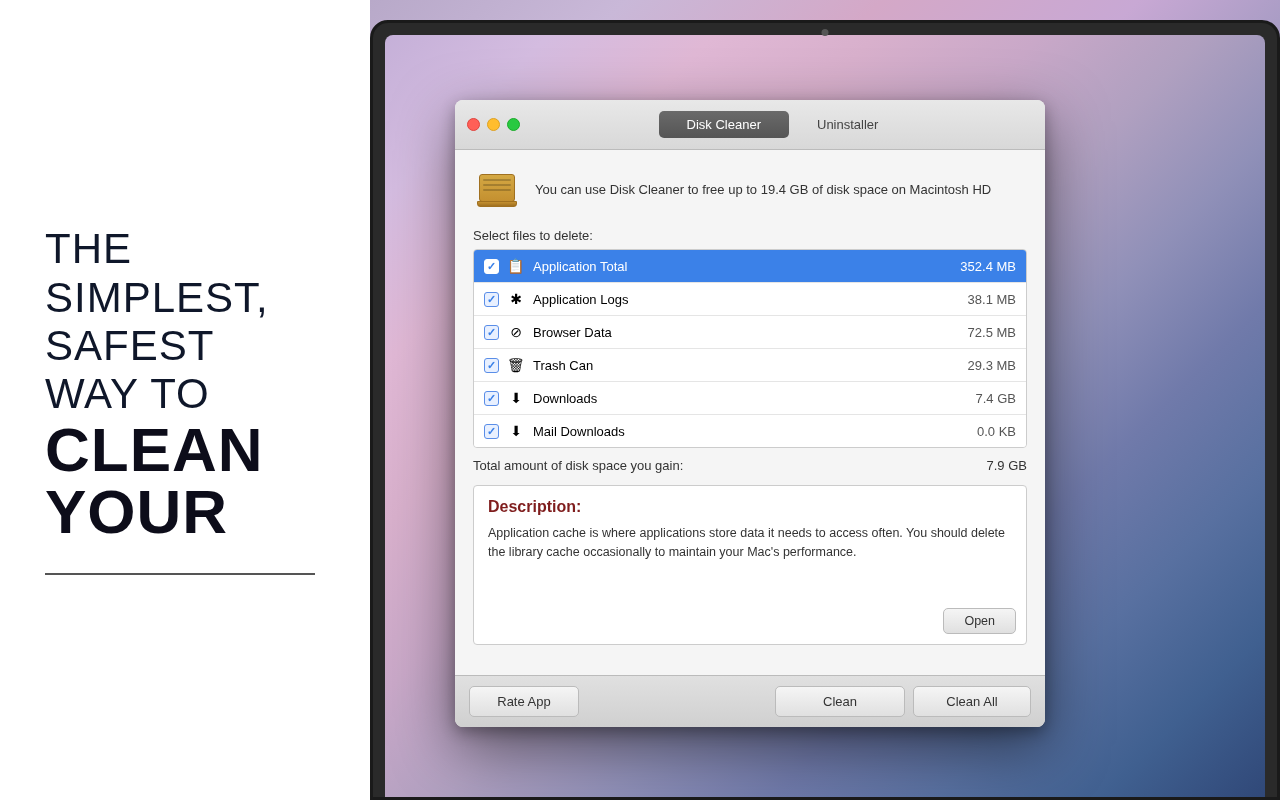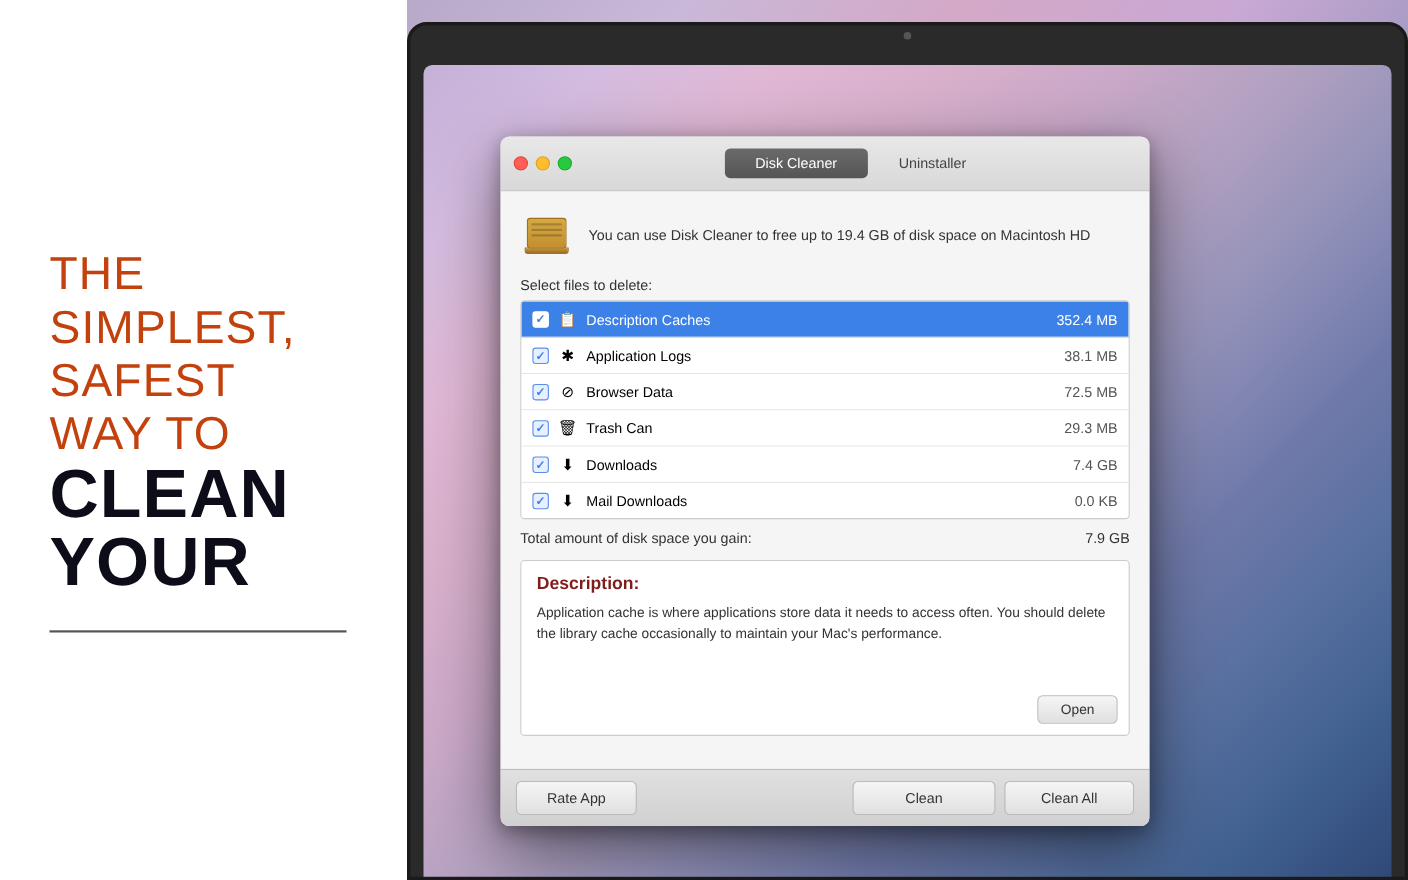--- a/index.html
+++ b/index.html
@@ -21,21 +21,21 @@
       display: flex;
       flex-direction: column;
       justify-content: center;
       padding: 50px 45px;
       flex-shrink: 0;
     }
 
     .tagline-thin {
       font-size: 42px;
       font-weight: 300;
-      color: #c2410c;
+      color: #0f172a;
       line-height: 1.15;
       letter-spacing: 1px;
       text-transform: uppercase;
     }
 
     .tagline-bold {
       font-size: 62px;
       font-weight: 900;
       color: #0d0d1a;
       line-height: 1.0;
@@ -101,21 +101,20 @@
         #e0b8d5 20%,
         #d8b0cc 30%,
         #c9a8c8 40%,
         #b0a0c0 50%,
         #9090b8 60%,
         #707aaa 70%,
         #5870a0 80%,
         #406090 90%,
         #304878 100%
       );
-      margin-top: 24px;
     }
 
     
     .camera-dot {
       position: absolute;
       top: 6px;
       left: 50%;
       transform: translateX(-50%);
       width: 7px;
       height: 7px;
@@ -470,21 +469,21 @@
 
           <div class="section-label">Select files to delete:</div>
 
           <div class="file-list">
 
             <div class="file-row selected">
               <div class="checkbox">
                 <span class="checkmark">✓</span>
               </div>
               <div class="file-icon">📋</div>
-              <div class="file-name">Description Caches</div>
+              <div class="file-name">Application Total</div>
               <div class="file-size">352.4 MB</div>
             </div>
 
             <div class="file-row">
               <div class="checkbox">
                 <span class="checkmark">✓</span>
               </div>
               <div class="file-icon">✱</div>
               <div class="file-name">Application Logs</div>
               <div class="file-size">38.1 MB</div>

